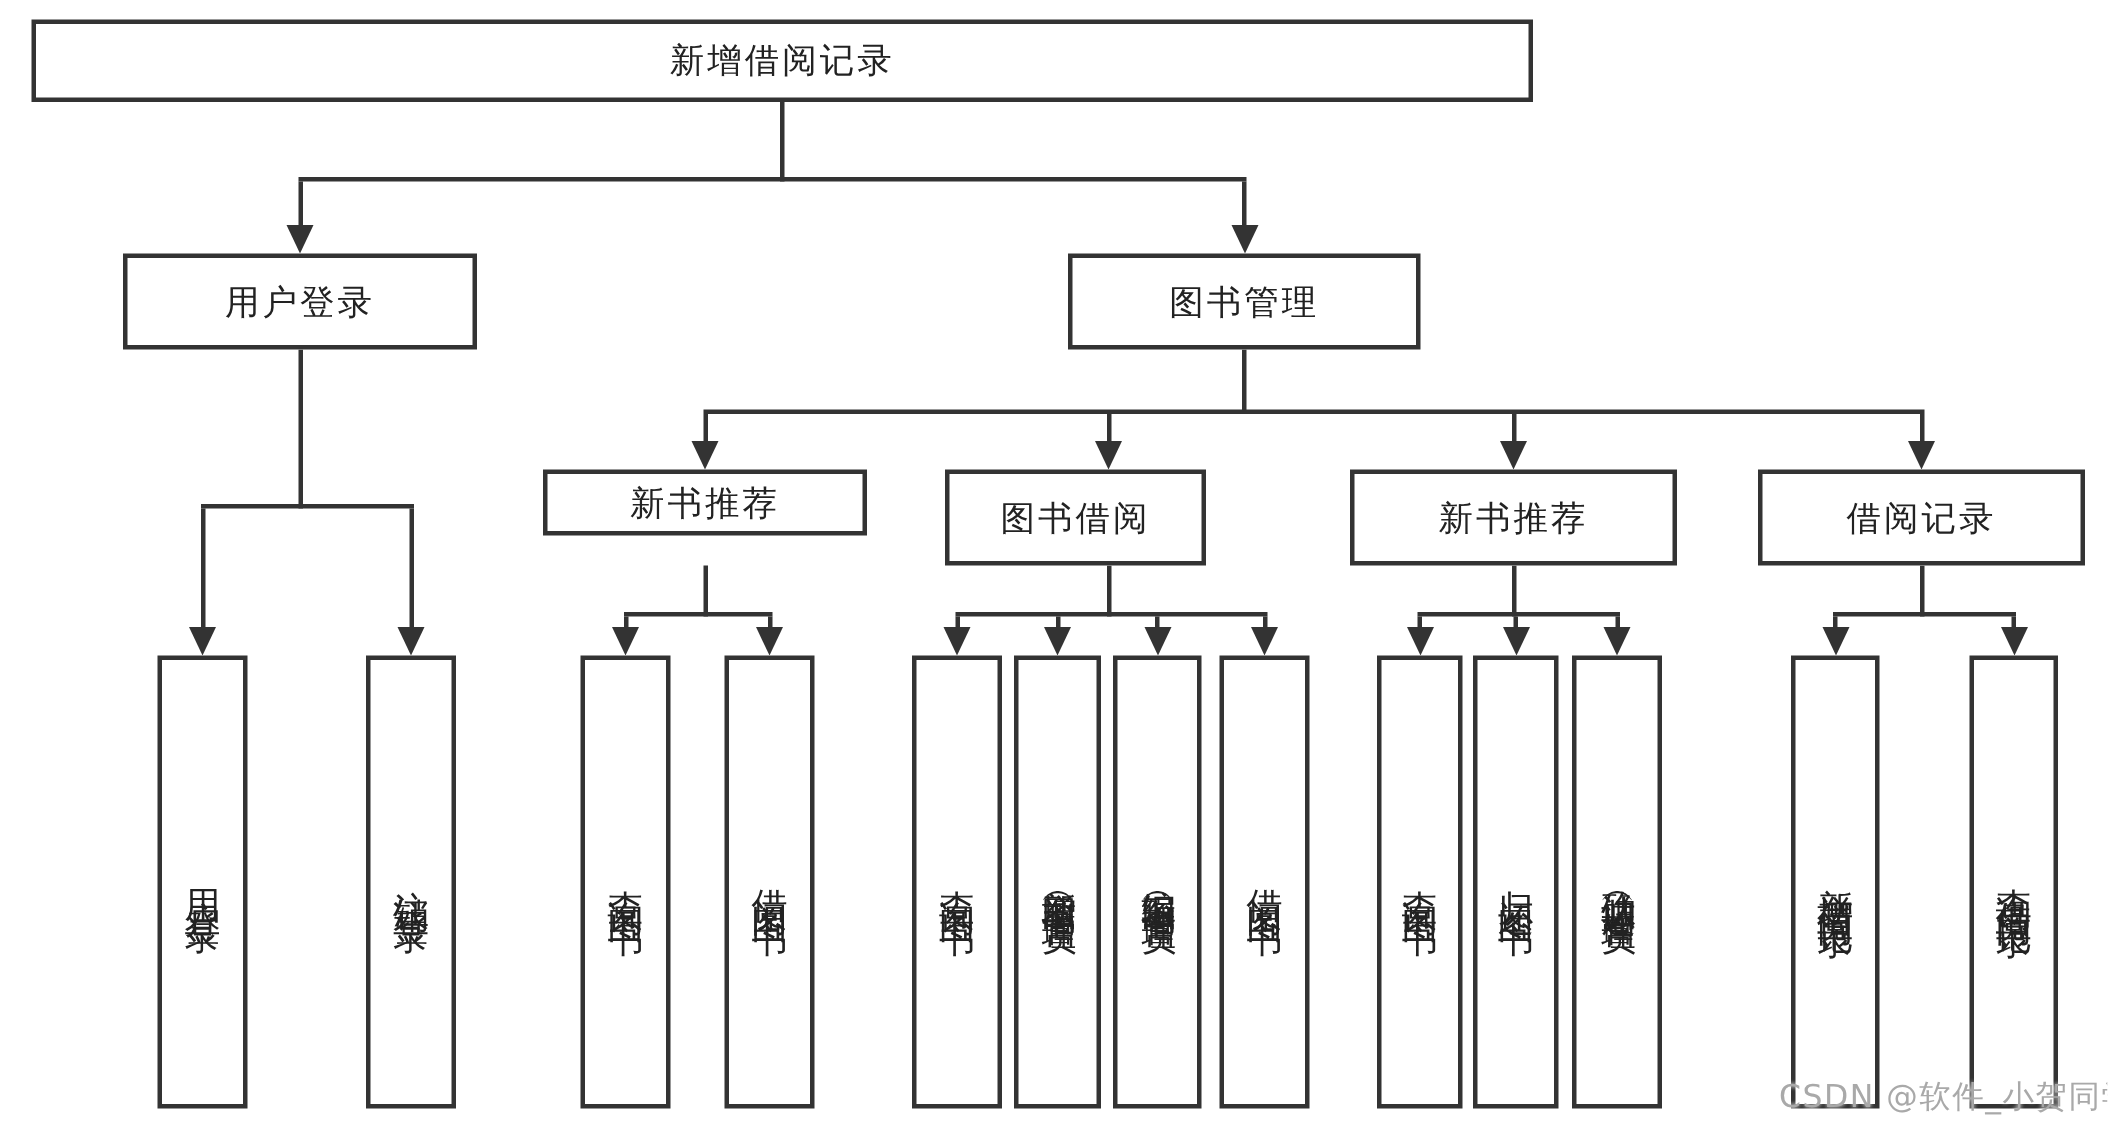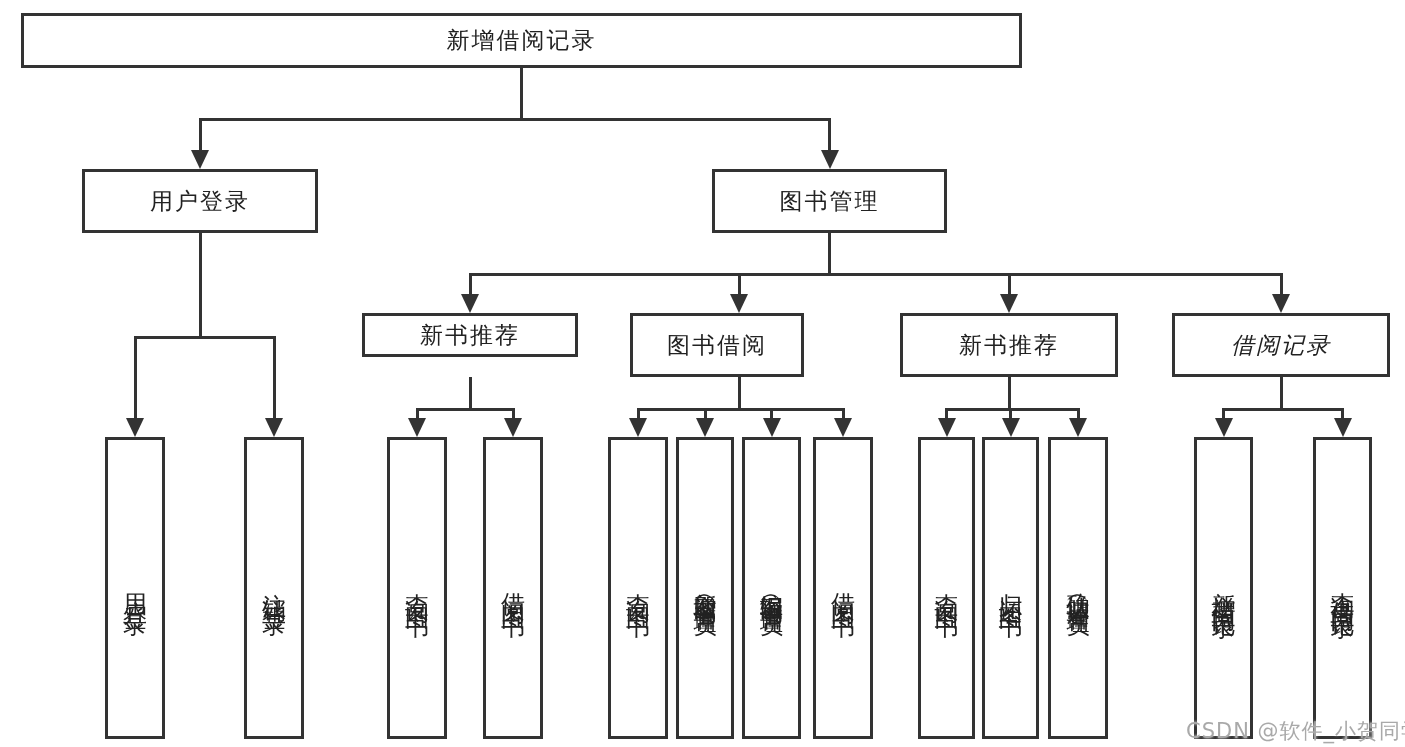--- a/index.html
+++ b/index.html
@@ -75,21 +75,21 @@
 <div class="canvas">
 
   <div class="node" style="left:21px; top:13px; width:1001px; height:55px;">新增借阅记录</div>
 
   <div class="node" style="left:82px; top:169px; width:236px; height:64px;">用户登录</div>
   <div class="node" style="left:712px; top:169px; width:235px; height:64px;">图书管理</div>
 
   <div class="node" style="left:362px; top:313px; width:216px; height:44px;">新书推荐</div>
   <div class="node" style="left:630px; top:313px; width:174px; height:64px;text-align:center;">图书借阅</div>
   <div class="node" style="left:900px; top:313px; width:218px; height:64px;">新书推荐</div>
-  <div class="node" style="left:1172px; top:313px; width:218px; height:64px;font-style:italic;">借阅记录</div>
+  <div class="node" style="left:1172px; top:313px; width:218px; height:64px;">借阅记录</div>
 
   <div class="leaf" style="left:105px; width:60px;">用户登录</div>
   <div class="leaf" style="left:244px; width:60px;">注销登录</div>
   <div class="leaf" style="left:387px; width:60px;">查询图书</div>
   <div class="leaf" style="left:483px; width:60px;">借阅图书</div>
   <div class="leaf" style="left:608px; width:60px;">查询图书</div>
   <div class="leaf tight" style="left:676px; width:58px;">新增图书（管理员）</div>
   <div class="leaf tight" style="left:742px; width:59px;">编辑图书（管理员）</div>
   <div class="leaf" style="left:813px; width:60px;">借阅图书</div>
   <div class="leaf" style="left:918px; width:57px;">查询图书</div>

